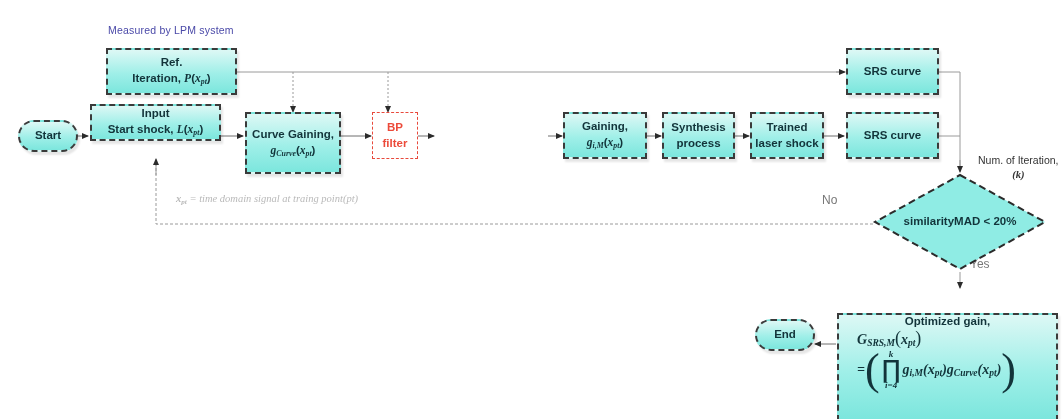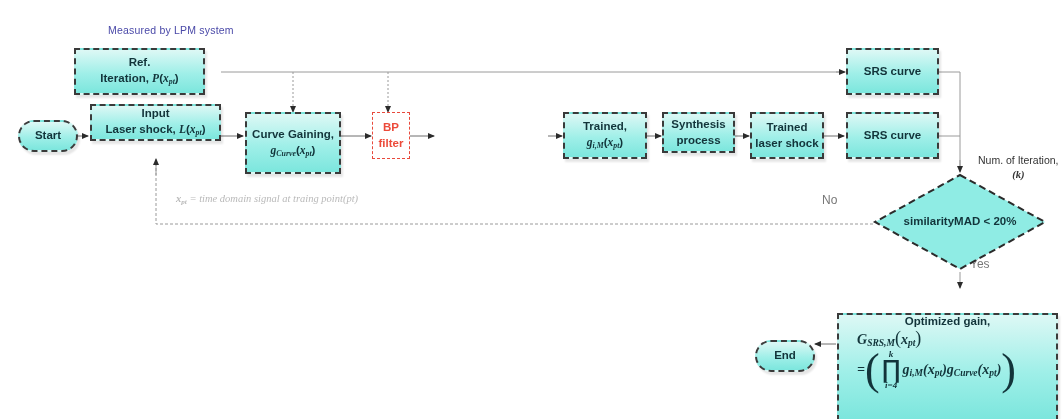--- a/index.html
+++ b/index.html
@@ -243,47 +243,47 @@
   </div>
 
   <div class="label lbl-small" style="left:822px; top:193px;">No</div>
 
   <div class="label lbl-small" style="left:970px; top:257px;">Yes</div>
 
   <div class="node terminal" style="left:18px; top:120px; width:60px; height:32px;">
     <span class="ln">Start</span>
   </div>
 
-  <div class="node" style="left:74px; top:48px; width:131px; height:47px;">
+  <div class="node" style="left:106px; top:48px; width:131px; height:47px;">
     <span class="ln">Ref.</span>
     <span class="ln"><span>Iteration, </span><span class="mi">P</span>(<span class="mi">x<span class="sub">pt</span></span>)</span>
   </div>
 
   <div class="node" style="left:90px; top:104px; width:131px; height:37px;">
     <span class="ln">Input</span>
-    <span class="ln"><span>Laser shock, </span><span class="mi">L</span>(<span class="mi">x<span class="sub">pt</span></span>)</span>
+    <span class="ln"><span>Start shock, </span><span class="mi">L</span>(<span class="mi">x<span class="sub">pt</span></span>)</span>
   </div>
 
   <div class="node" style="left:245px; top:112px; width:96px; height:62px;">
     <span class="ln">Curve Gaining,</span>
     <span class="ln"><span class="mi">g<span class="sub">Curve</span></span>(<span class="mi">x<span class="sub">pt</span></span>)</span>
   </div>
 
-  <div class="node bpfilter" style="left:372px; top:112px; width:38px; height:47px;align-items:center;">
+  <div class="node bpfilter" style="left:372px; top:112px; width:46px; height:47px;align-items:center;">
     <span class="ln">BP</span>
     <span class="ln">filter</span>
   </div>
 
 
   <div class="node" style="left:563px; top:112px; width:84px; height:47px;">
-    <span class="ln">Trained,</span>
+    <span class="ln">Gaining,</span>
     <span class="ln"><span class="mi">g<span class="sub">i,M</span></span>(<span class="mi">x<span class="sub">pt</span></span>)</span>
   </div>
 
-  <div class="node" style="left:662px; top:112px; width:73px; height:41px;">
+  <div class="node" style="left:662px; top:112px; width:73px; height:47px;">
     <span class="ln">Synthesis</span>
     <span class="ln">process</span>
   </div>
 
   <div class="node" style="left:750px; top:112px; width:74px; height:47px;">
     <span class="ln">Trained</span>
     <span class="ln">laser shock</span>
   </div>
 
   <div class="node" style="left:846px; top:48px; width:93px; height:47px;">
@@ -297,21 +297,21 @@
   <div class="diamond-wrap" style="left:872px; top:172px; width:176px; height:100px;">
     <svg width="176" height="100">
       <polygon points="88,3 173,50 88,97 3,50" fill="#8fece4" stroke="#2b2b2b" stroke-width="2" stroke-dasharray="7,4"></polygon>
     </svg>
     <div class="diamond-text">
       <span>similarity</span>
       <span>MAD &lt; 20%</span>
     </div>
   </div>
 
-  <div class="node terminal" style="left:755px; top:340px; width:60px; height:32px;">
+  <div class="node terminal" style="left:755px; top:319px; width:60px; height:32px;">
     <span class="ln">End</span>
   </div>
 
   <div class="gainbox" style="left:837px; top:288px; width:221px; height:108px;">
     <div class="title">Optimized gain,</div>
     <div class="eqline">
       <span class="mi">G<span class="sub">SRS,M</span></span><span class="bigparen" style="font-size:18px;">(</span><span class="mi">x<span class="sub">pt</span></span><span class="bigparen" style="font-size:18px;">)</span>
     </div>
     <div class="eqline2">
       <span>=</span>

